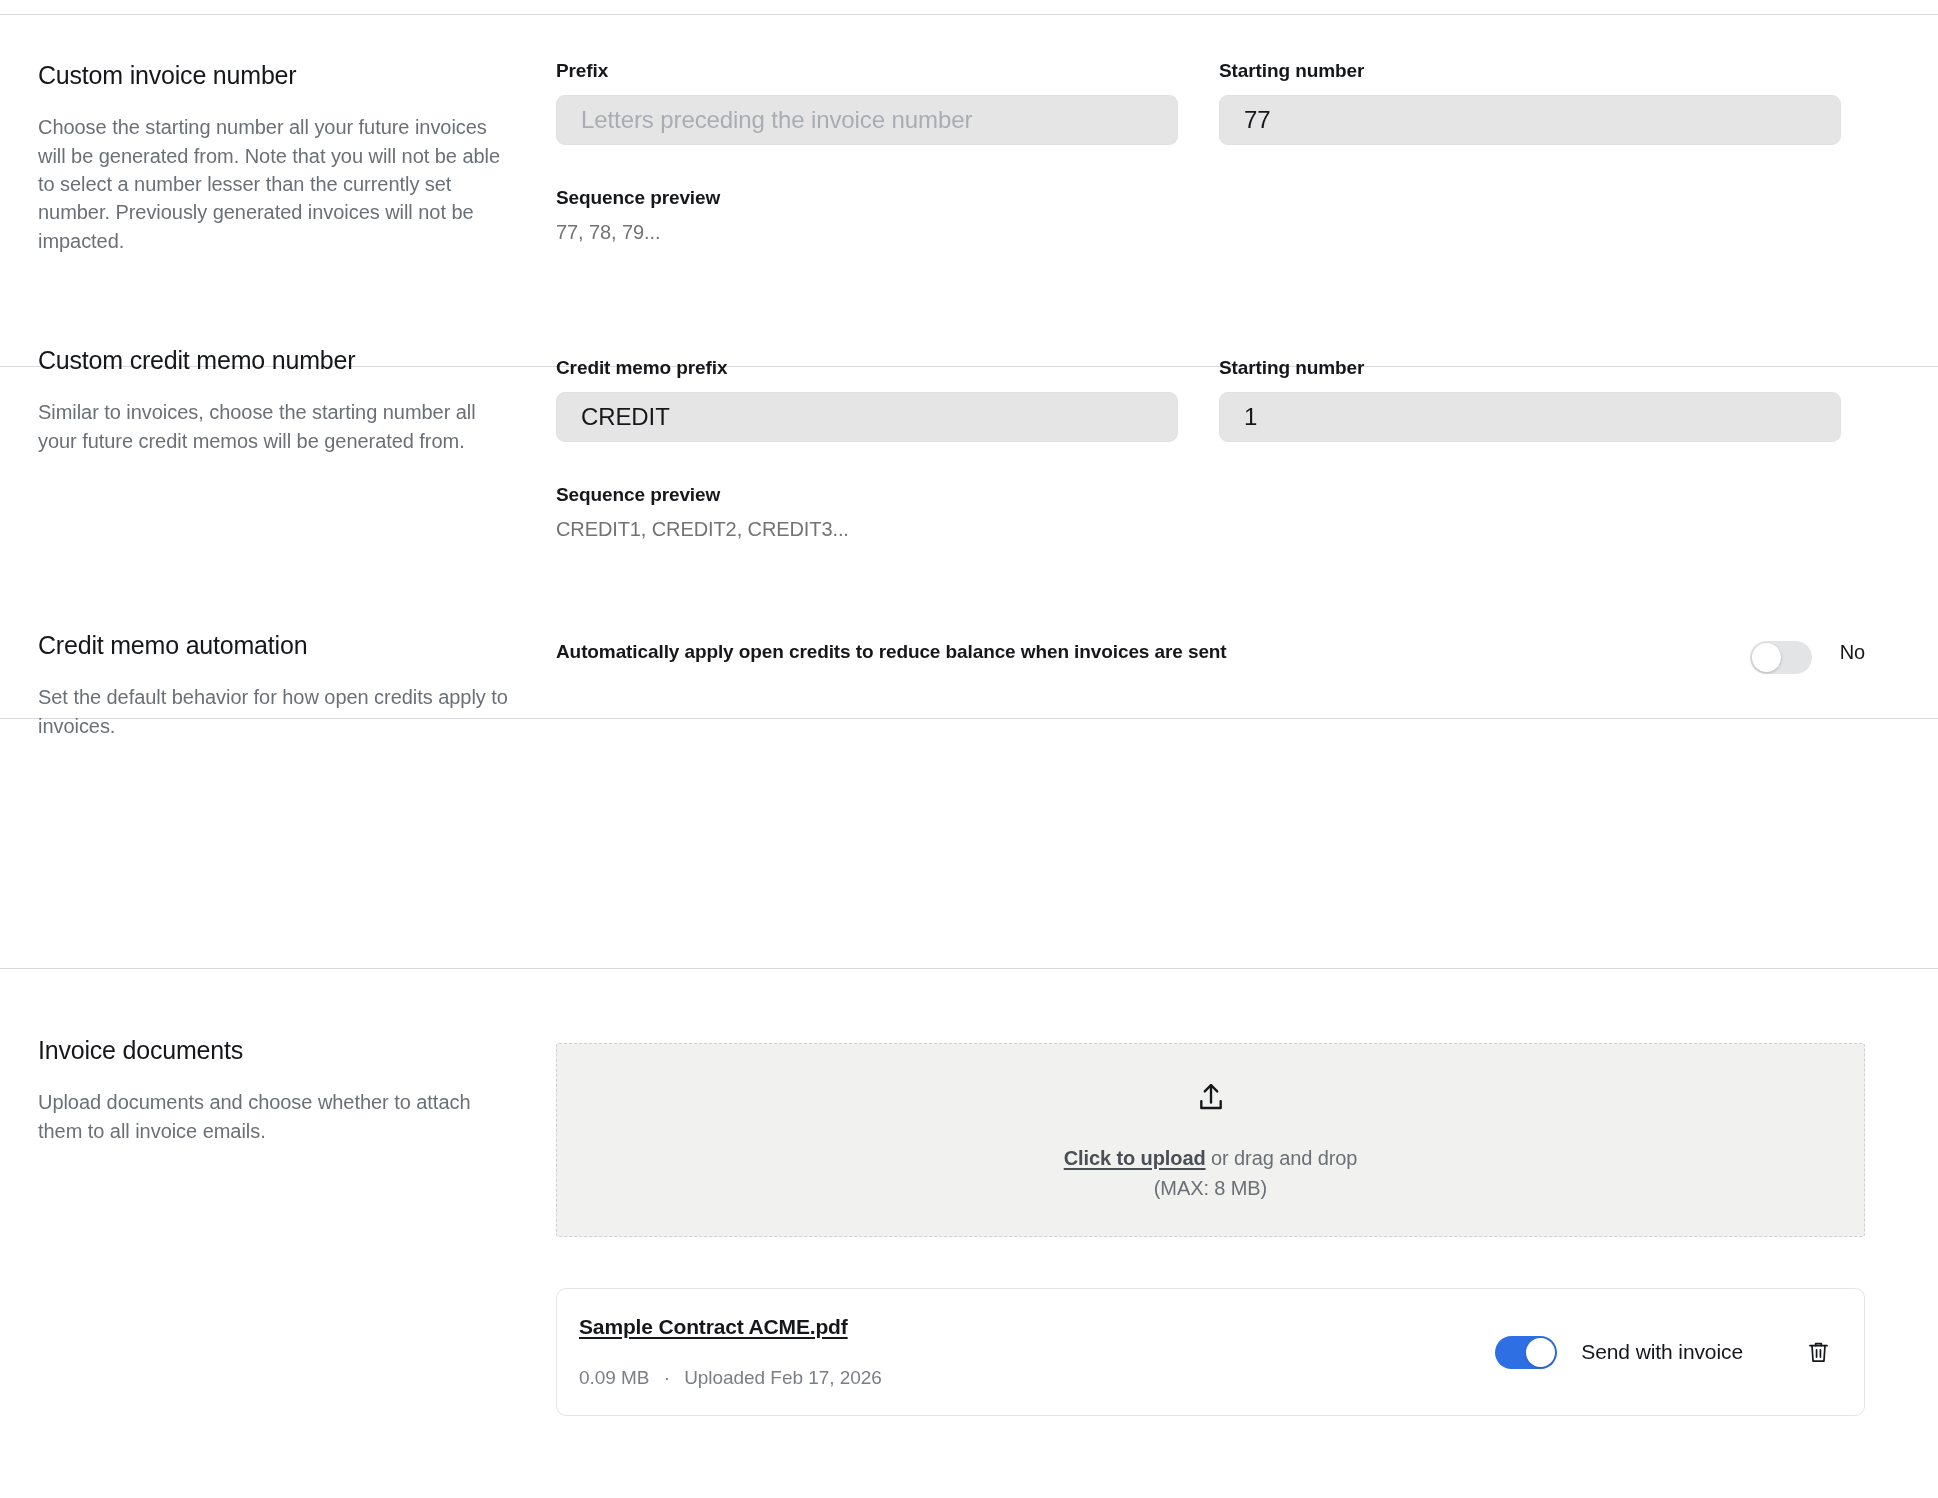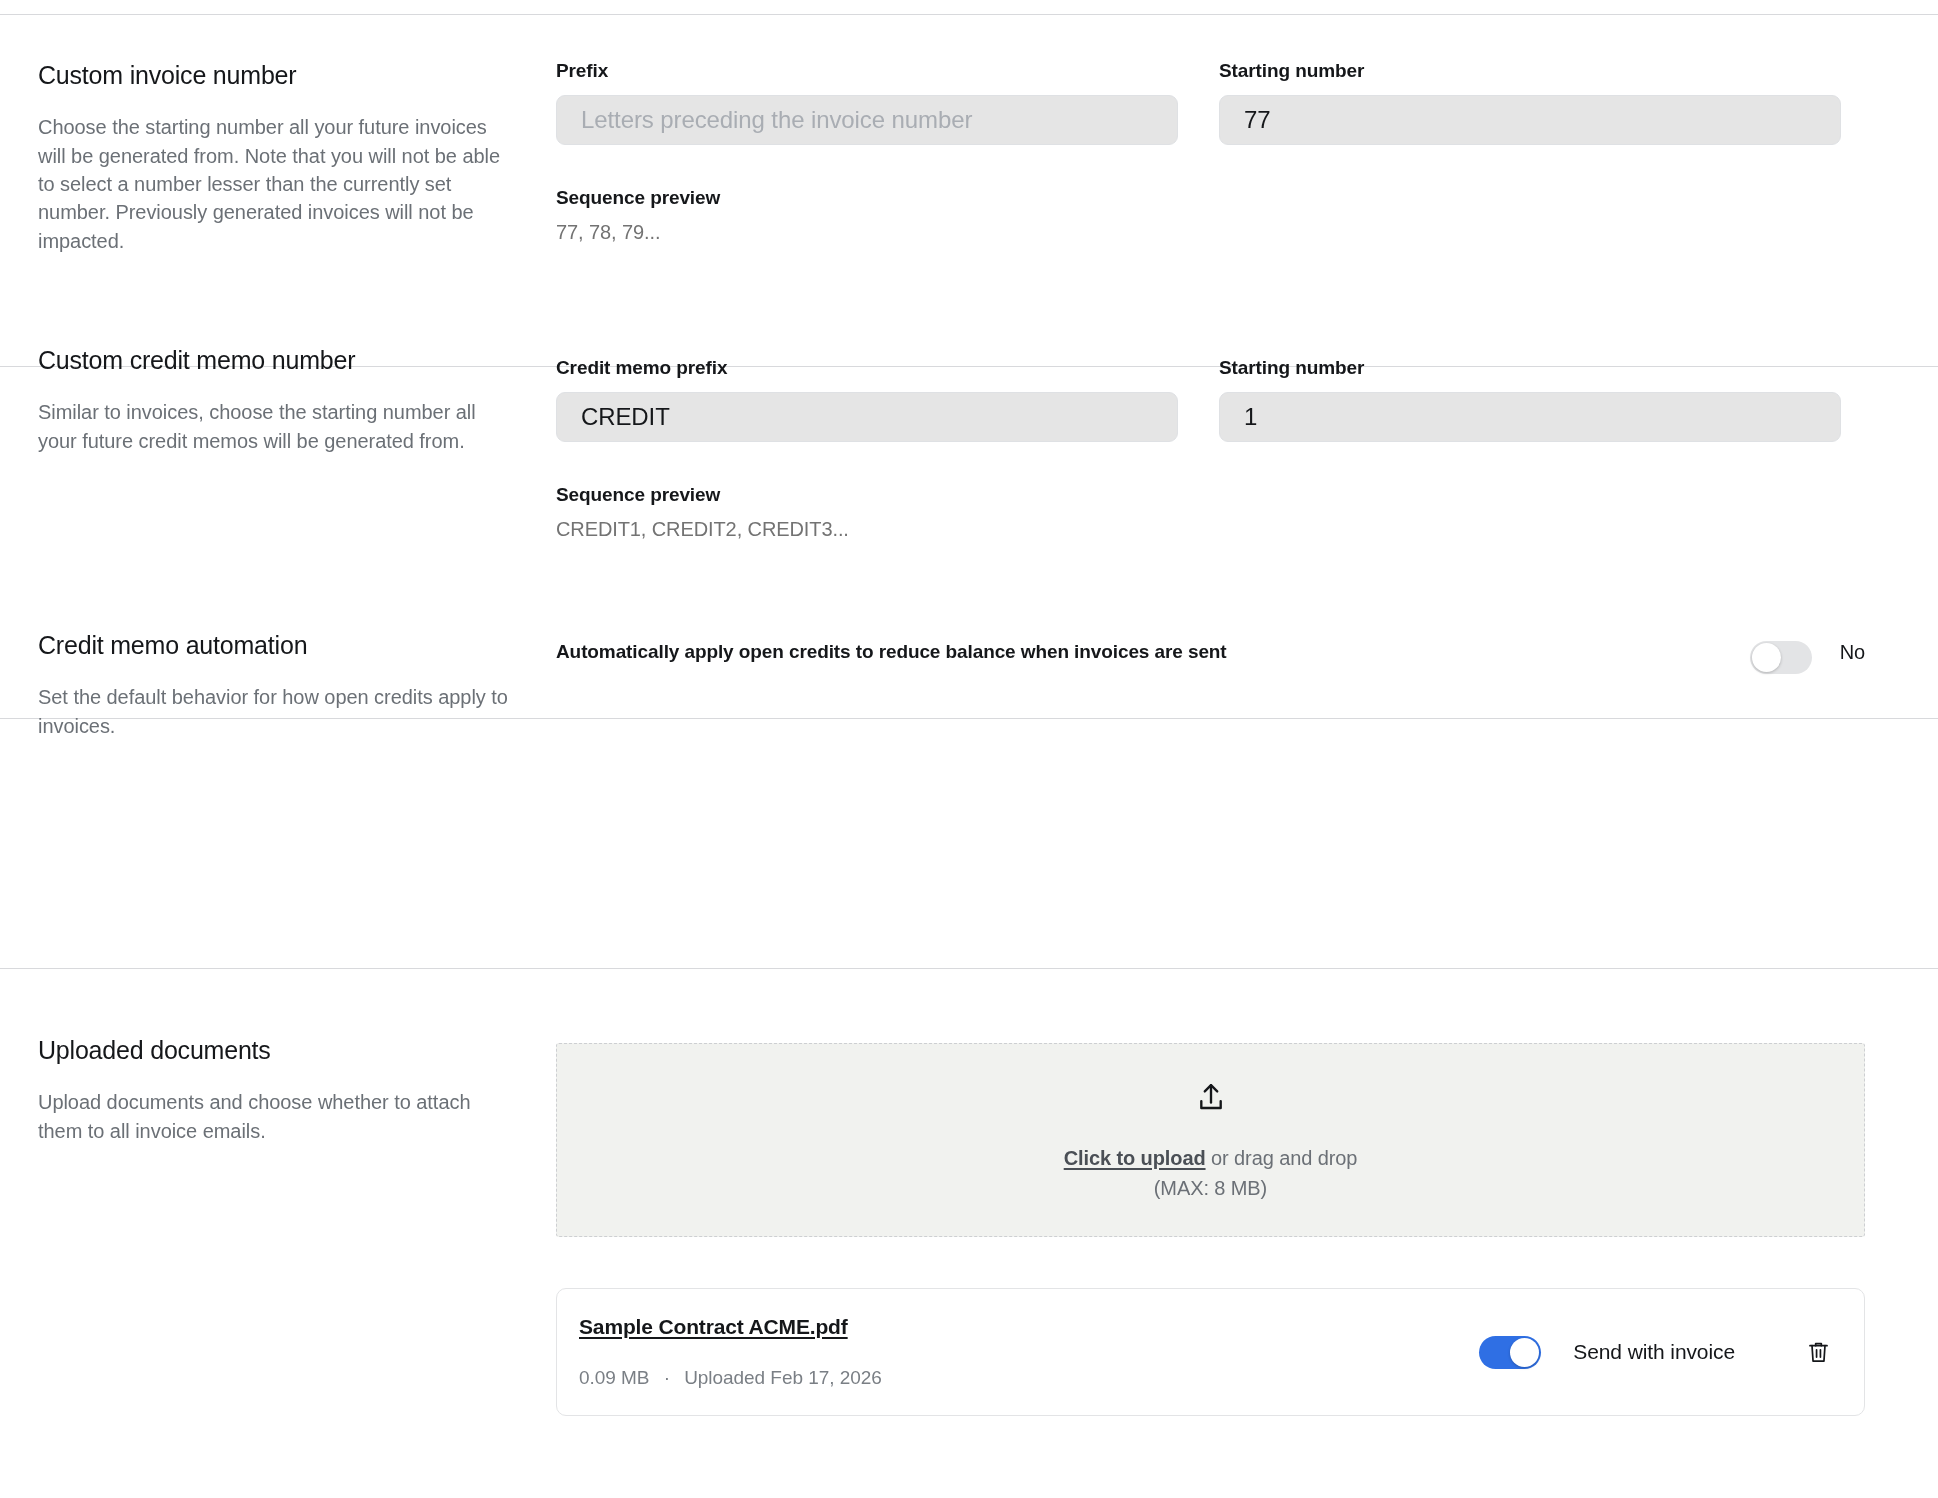--- a/index.html
+++ b/index.html
@@ -225,21 +225,21 @@
     margin-top: 28px;
     font-size: 19px;
     color: #7a7f85;
     letter-spacing: -0.05px;
   }
   .file-meta .dot { margin: 0 9px; }
 
   .file-actions {
     display: flex;
     align-items: center;
-    gap: 32px;
+    gap: 24px;
   }
   .send-label {
     font-size: 21px;
     color: #15171a;
     letter-spacing: -0.1px;
   }
   .trash-btn {
     background: none;
     border: none;
     padding: 6px;
@@ -323,21 +323,21 @@
         </span>
         <span class="toggle-text">No</span>
       </span>
     </div>
   </div>
 
   <div class="divider" style="top:968px;"></div>
 
   <div class="section" style="top:1035px;">
     <div class="desc-col" style="top:0;">
-      <h2 class="sec-title">Uploaded documents</h2>
+      <h2 class="sec-title">Invoice documents</h2>
       <p class="sec-desc">Upload documents and choose whether to attach them to all invoice emails.</p>
     </div>
   </div>
 
   <div class="dropzone" style="top:1043px;">
     <span class="upload-icon">
       <svg width="34" height="36" viewBox="0 0 24 26" fill="none" stroke="#15171a" stroke-width="1.7" stroke-linecap="round" stroke-linejoin="round">
         <path d="M12 15.5 V3"></path>
         <path d="M7.5 7.5 L12 3 L16.5 7.5"></path>
         <path d="M5 14.5 V19.5 H19 V14.5"></path>

